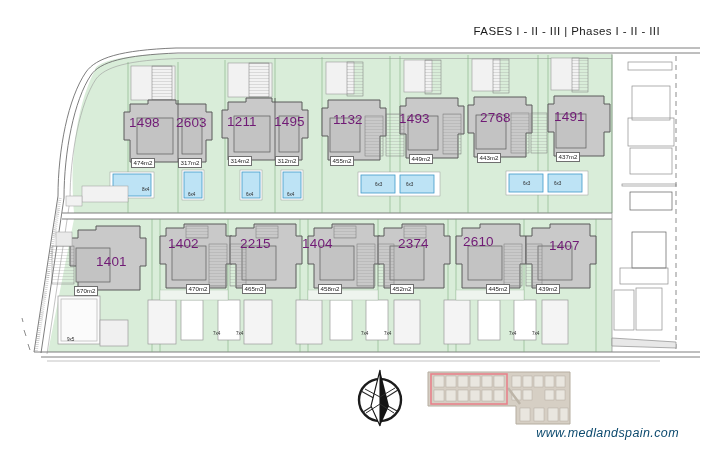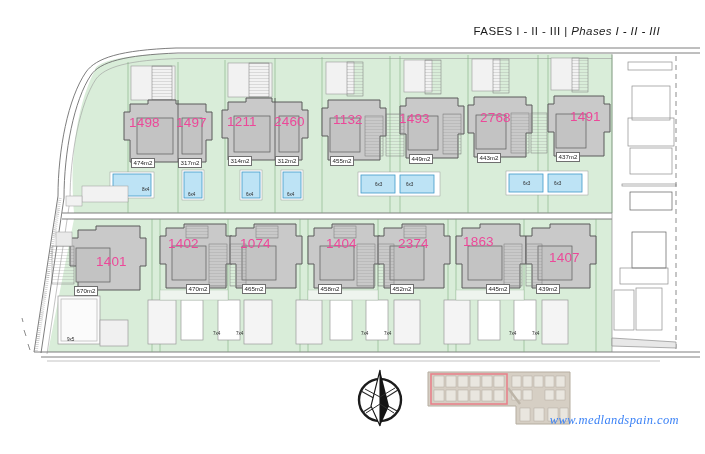--- a/index.html
+++ b/index.html
@@ -3,31 +3,31 @@
 <meta charset="utf-8">
 <style>
   html,body{margin:0;padding:0;background:#ffffff;}
   body{width:705px;height:454px;position:relative;overflow:hidden;
        font-family:"Liberation Sans",sans-serif;color:#231f20;}
 
   #plan{position:absolute;left:0;top:0;width:705px;height:454px;}
 
   .title{position:absolute;right:45px;top:25px;font-size:11.5px;
          letter-spacing:.4px;white-space:nowrap;color:#1b1b1b;}
-  .title .it{font-style:italic;}
+  .title .it{}
 
   .plot-num{position:absolute;font-size:13.5px;letter-spacing:.2px;
-            color:#ec4899;white-space:nowrap;}
+            color:#701a75;white-space:nowrap;}
   .area-tag{position:absolute;font-size:6.2px;color:#1c1c1c;
             background:#ffffff;border:0.6px solid #6f6f6f;
             padding:0.5px 1.5px;white-space:nowrap;line-height:1.05;}
   .pool-tag{position:absolute;font-size:4.6px;color:#2a2a2a;white-space:nowrap;}
 
-  .wm{position:absolute;right:26px;bottom:26px;font-size:12.5px;
-      color:#3b82f6;font-style:italic;letter-spacing:.4px;white-space:nowrap;font-family:Liberation Serif, serif;}
+  .wm{position:absolute;right:26px;bottom:14px;font-size:12.5px;
+      color:#0c4a6e;font-style:italic;letter-spacing:.4px;white-space:nowrap;}
 </style>
 </head>
 <body>
 
 <svg id="plan" viewBox="0 0 705 454">
 
   <defs>
     <pattern id="hatchV" width="3" height="3" patternUnits="userSpaceOnUse">
       <path d="M0,0 L0,3" stroke="#8f8f8f" stroke-width="0.5"></path>
     </pattern>
@@ -314,27 +314,27 @@
   </g>
 </svg>
 
 <div class="title">
   <span>FASES I - II - III</span>
   <span>|</span>
   <span class="it">Phases I - II - III</span>
 </div>
 
 <div class="plot-num" style="left:129px;top:115px">1498</div>
-<div class="plot-num" style="left:176px;top:115px">1497</div>
+<div class="plot-num" style="left:176px;top:115px">2603</div>
 <div class="plot-num" style="left:227px;top:114px">1211</div>
-<div class="plot-num" style="left:274px;top:114px">2460</div>
+<div class="plot-num" style="left:274px;top:114px">1495</div>
 <div class="plot-num" style="left:333px;top:112px">1132</div>
 <div class="plot-num" style="left:399px;top:111px">1493</div>
 <div class="plot-num" style="left:480px;top:110px">2768</div>
-<div class="plot-num" style="left:570px;top:109px">1491</div>
+<div class="plot-num" style="left:554px;top:109px">1491</div>
 
 <div class="area-tag" style="left:131px;top:158px">474m2</div>
 <div class="area-tag" style="left:178px;top:158px">317m2</div>
 <div class="area-tag" style="left:228px;top:156px">314m2</div>
 <div class="area-tag" style="left:275px;top:156px">312m2</div>
 <div class="area-tag" style="left:330px;top:156px">455m2</div>
 <div class="area-tag" style="left:409px;top:154px">449m2</div>
 <div class="area-tag" style="left:477px;top:153px">443m2</div>
 <div class="area-tag" style="left:556px;top:152px">437m2</div>
 
@@ -342,25 +342,25 @@
 <div class="pool-tag" style="left:188px;top:192px">6x4</div>
 <div class="pool-tag" style="left:246px;top:192px">6x4</div>
 <div class="pool-tag" style="left:287px;top:192px">6x4</div>
 <div class="pool-tag" style="left:375px;top:182px">6x3</div>
 <div class="pool-tag" style="left:406px;top:182px">6x3</div>
 <div class="pool-tag" style="left:523px;top:181px">6x3</div>
 <div class="pool-tag" style="left:554px;top:181px">6x3</div>
 
 <div class="plot-num" style="left:96px;top:254px">1401</div>
 <div class="plot-num" style="left:168px;top:236px">1402</div>
-<div class="plot-num" style="left:240px;top:236px">1074</div>
-<div class="plot-num" style="left:326px;top:236px">1404</div>
+<div class="plot-num" style="left:240px;top:236px">2215</div>
+<div class="plot-num" style="left:302px;top:236px">1404</div>
 <div class="plot-num" style="left:398px;top:236px">2374</div>
-<div class="plot-num" style="left:463px;top:234px">1863</div>
-<div class="plot-num" style="left:549px;top:250px">1407</div>
+<div class="plot-num" style="left:463px;top:234px">2610</div>
+<div class="plot-num" style="left:549px;top:238px">1407</div>
 
 <div class="area-tag" style="left:74px;top:286px">670m2</div>
 <div class="area-tag" style="left:186px;top:284px">470m2</div>
 <div class="area-tag" style="left:242px;top:284px">465m2</div>
 <div class="area-tag" style="left:318px;top:284px">458m2</div>
 <div class="area-tag" style="left:390px;top:284px">452m2</div>
 <div class="area-tag" style="left:486px;top:284px">445m2</div>
 <div class="area-tag" style="left:536px;top:284px">439m2</div>
 
 <div class="pool-tag" style="left:67px;top:337px">9x5</div>

